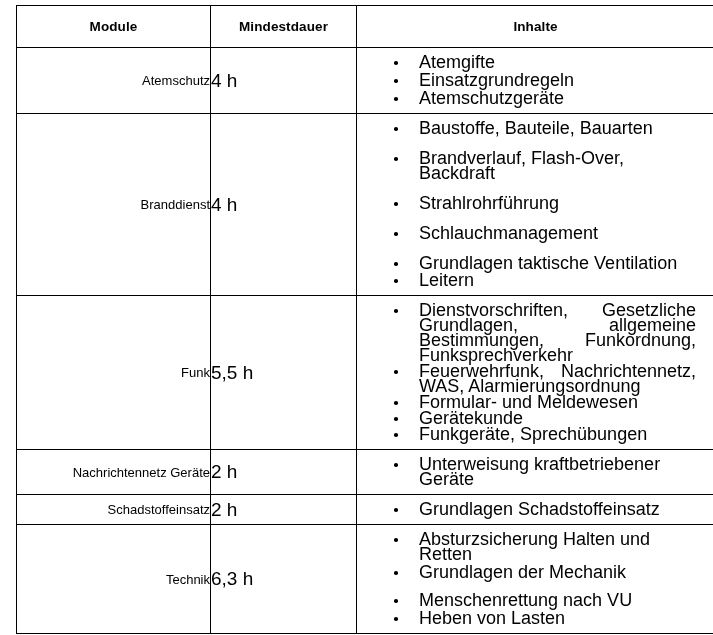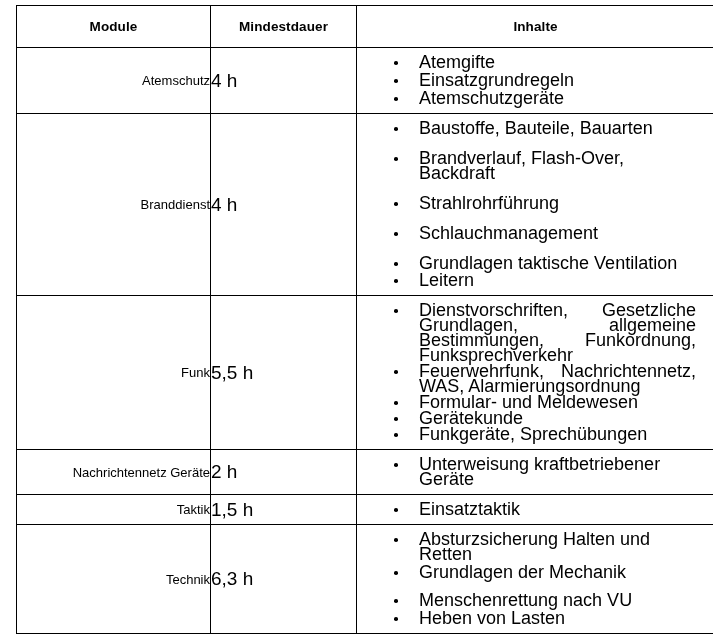--- a/index.html
+++ b/index.html
@@ -173,30 +173,30 @@
       <tr>
         <td class="module-cell">Nachrichtennetz Geräte</td>
         <td class="duration-cell">2 h</td>
         <td class="contents-cell">
           <ul class="content-list tight">
             <li>Unterweisung kraftbetriebener Geräte</li>
           </ul>
         </td>
       </tr>
 
-
-      <tr>
-        <td class="module-cell">Taktik</td>
-        <td class="duration-cell">1,5 h</td>
-        <td class="contents-cell">
-          <ul class="content-list tight">
-            <li>Einsatztaktik</li>
-          </ul>
-        </td>
-      </tr>
+      <tr>
+        <td class="module-cell">Schadstoffeinsatz</td>
+        <td class="duration-cell">2 h</td>
+        <td class="contents-cell">
+          <ul class="content-list tight">
+            <li>Grundlagen Schadstoffeinsatz</li>
+          </ul>
+        </td>
+      </tr>
+
 
       <tr>
         <td class="module-cell">Technik</td>
         <td class="duration-cell">6,3 h</td>
         <td class="contents-cell">
           <ul class="content-list tight">
             <li>Absturzsicherung Halten und Retten</li>
             <li>Grundlagen der Mechanik</li>
             <li class="gap-before">Menschenrettung nach VU</li>
             <li>Heben von Lasten</li>

